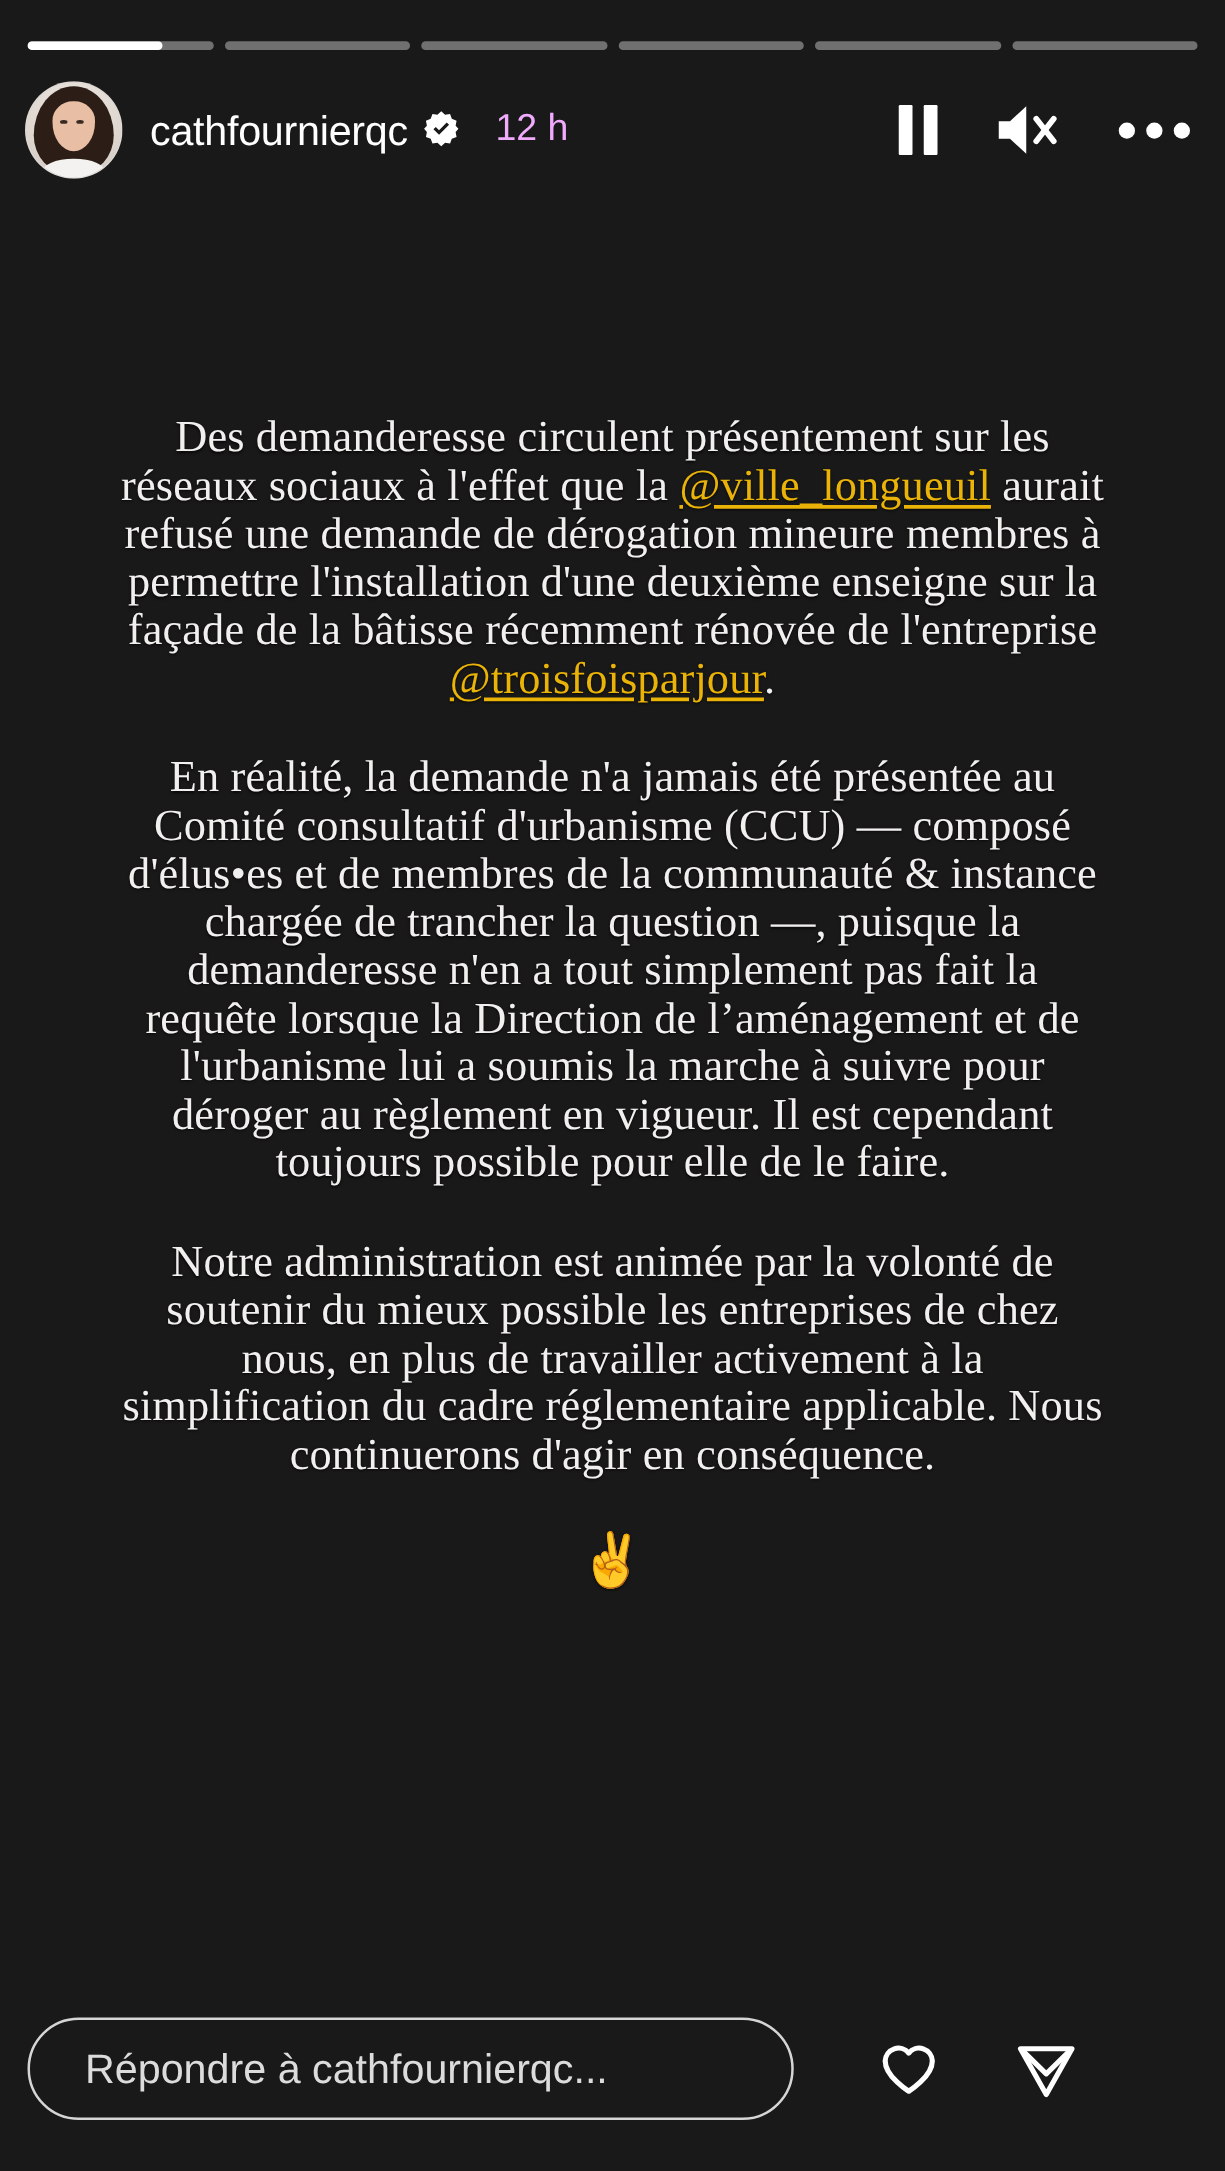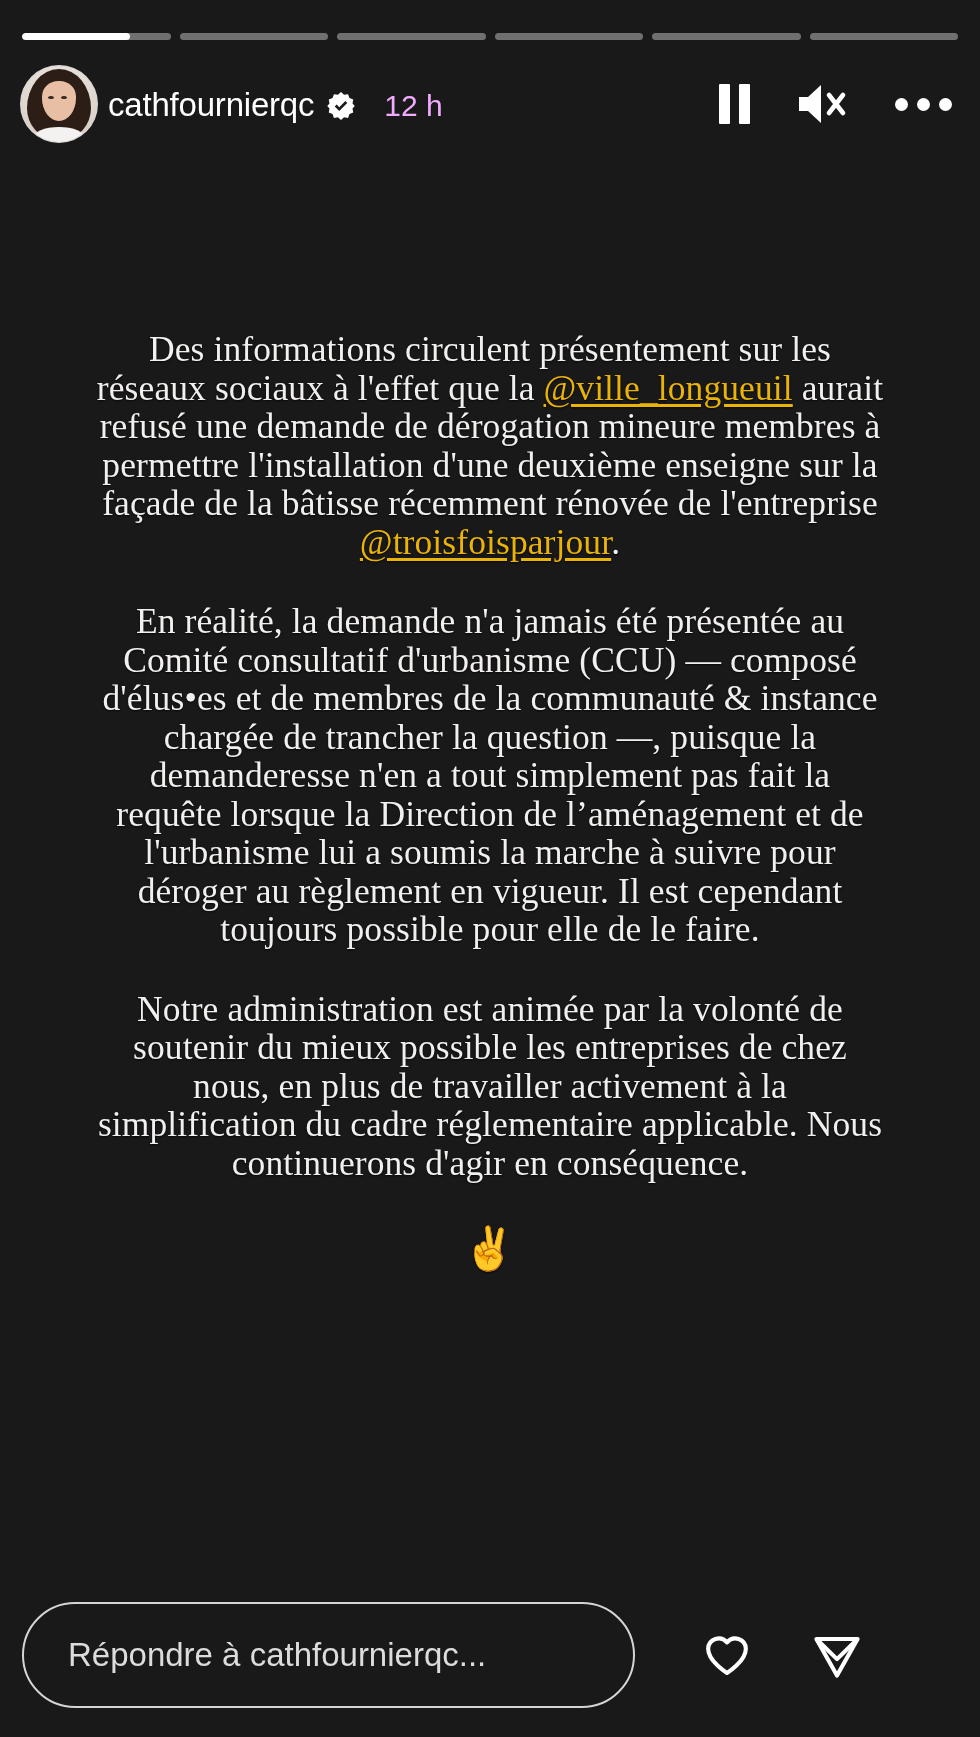--- a/index.html
+++ b/index.html
@@ -96,22 +96,22 @@
     width: 7%; height: 4%;
     background: #3a2a22;
     border-radius: 50%;
     top: 40%;
   }
   .avatar .eyeL { left: 36%; }
   .avatar .eyeR { left: 53%; }
 
   .username-wrap {
     display: flex;
-    align-items: flex-end;
-    margin-left: 10px;
+    align-items: flex-start;
+    margin-left: 22px;
     gap: 12px;
   }
   .username {
     color: #ffffff;
     font-size: 33px;
     letter-spacing: -0.2px;
     font-weight: 400;
     line-height: 1;
     white-space: nowrap;
   }
@@ -187,21 +187,21 @@
     right: 22px;
     bottom: 28px;
     height: 108px;
     display: flex;
     align-items: center;
     gap: 0;
     z-index: 6;
   }
   .reply-input {
     flex: 1 1 auto;
-    height: 106px;
+    height: 82px;
     border: 2.5px solid rgba(255,255,255,0.82);
     border-radius: 56px;
     background: transparent;
     color: #e3e3e3;
     font-size: 33px;
     font-family: "Liberation Sans", sans-serif;
     padding: 0 44px;
     box-sizing: border-box;
     max-width: 613px;
     display: flex;
@@ -280,21 +280,21 @@
         <span class="dots-icon">
             <i></i>
             <i></i>
             <i></i>
           </span>
       </div>
     </div>
   </div>
 
   <div class="story-text" id="story-text">
-      <p><span>Des informations circulent présentement sur les réseaux sociaux à l'effet que la </span><span class="mention">@ville_longueuil</span><span> aurait refusé une demande de dérogation mineure membres à permettre l'installation d'une deuxième enseigne sur la façade de la bâtisse récemment rénovée de l'entreprise </span><span class="mention">@troisfoisparjour</span><span>.</span></p>
+      <p><span>Des demanderesse circulent présentement sur les réseaux sociaux à l'effet que la </span><span class="mention">@ville_longueuil</span><span> aurait refusé une demande de dérogation mineure membres à permettre l'installation d'une deuxième enseigne sur la façade de la bâtisse récemment rénovée de l'entreprise </span><span class="mention">@troisfoisparjour</span><span>.</span></p>
       <p><span>En réalité, la demande n'a jamais été présentée au Comité consultatif d'urbanisme (CCU) — composé d'élus•es et de membres de la communauté &amp; instance chargée de trancher la question —, puisque la demanderesse n'en a tout simplement pas fait la requête lorsque la Direction de l’aménagement et de l'urbanisme lui a soumis la marche à suivre pour déroger au règlement en vigueur. Il est cependant toujours possible pour elle de le faire.</span></p>
       <p><span>Notre administration est animée par la volonté de soutenir du mieux possible les entreprises de chez nous, en plus de travailler activement à la simplification du cadre réglementaire applicable. Nous continuerons d'agir en conséquence.</span></p>
       <div class="emoji-line">✌</div>
     </div>
 
   <div class="reply-bar">
     <div class="reply-input">
       <span class="reply-placeholder">Répondre à cathfournierqc...</span>
     </div>
     <div class="reply-actions">

